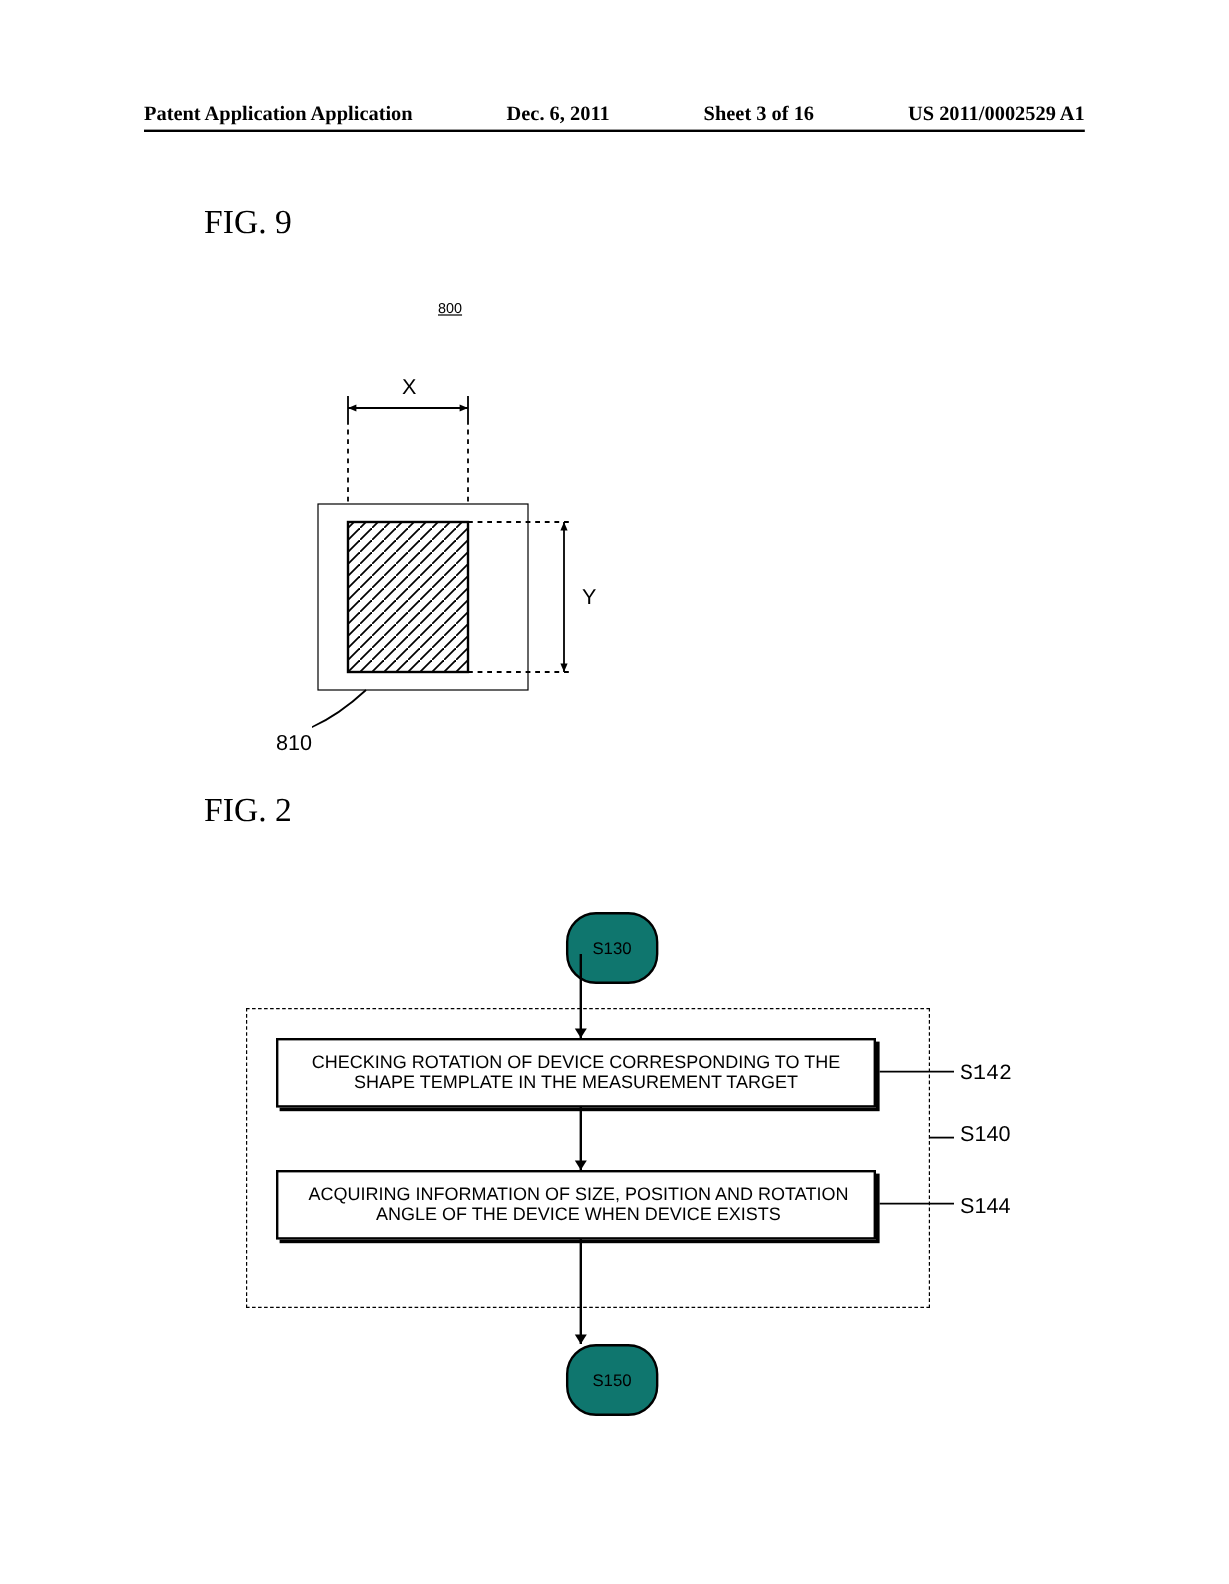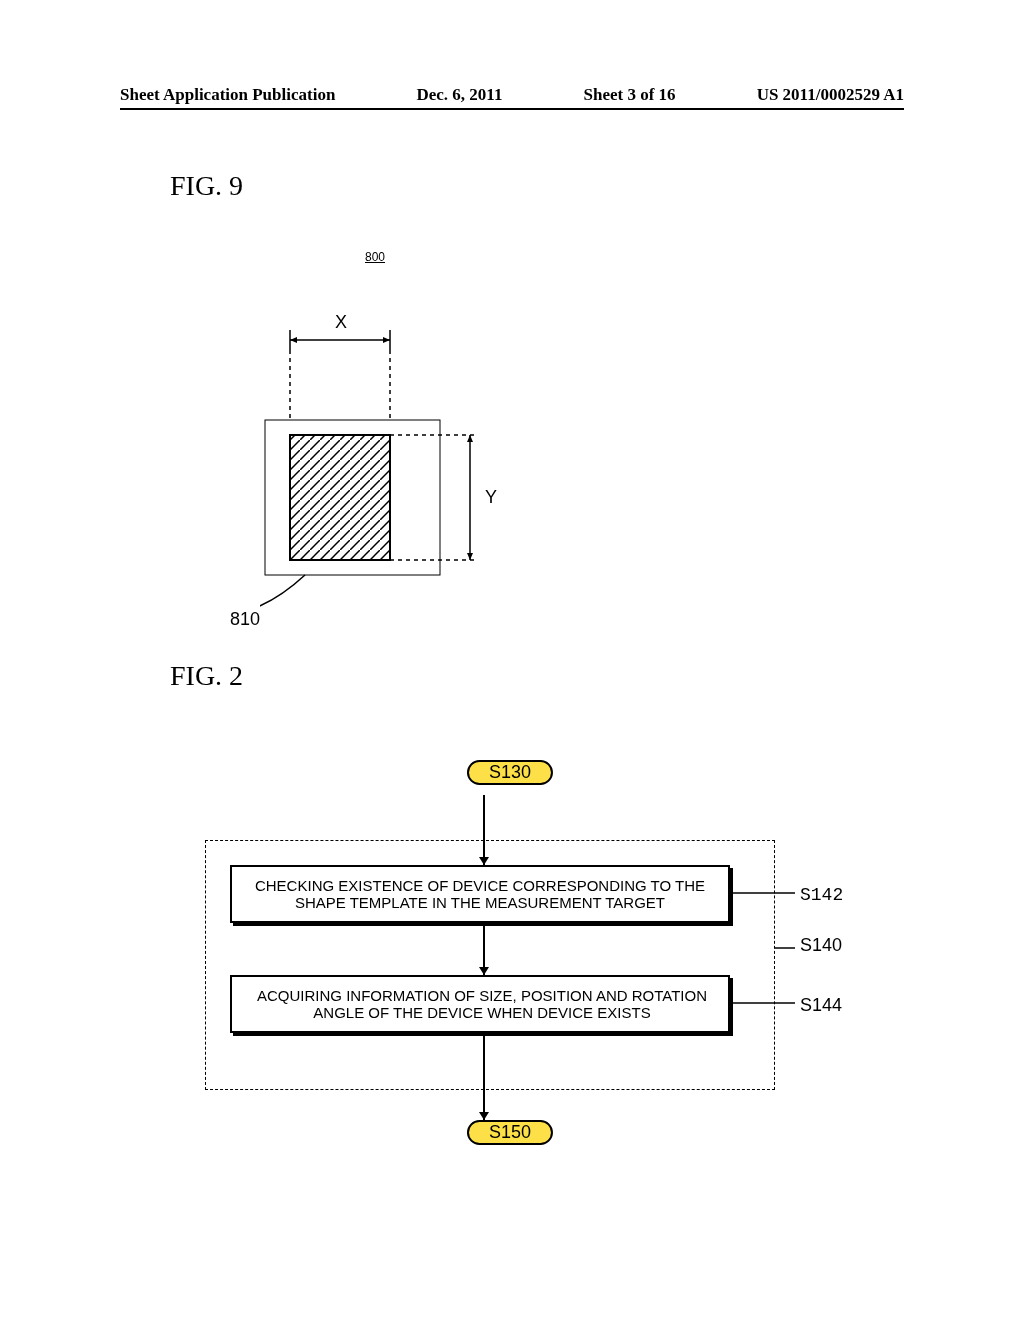--- a/index.html
+++ b/index.html
@@ -73,25 +73,25 @@
     .fig4-container {
       position: absolute;
       top: 750px;
       left: 200px;
       width: 620px;
       height: 420px;
     }
     .pill {
       border: 2.5px solid black;
       border-radius: 25px;
-      padding: 0 20px;
-      font-family: Arial, sans-serif;
-      font-size: 18px;
+      padding: 20px 20px;
+      font-family: Arial, sans-serif;
+      font-size: 14px;
       text-align: center;
-      background: #fde047;
+      background: #0f766e;
       display: inline-block;
     }
     .pill-top {
       position: absolute;
       top: 10px;
       left: 50%;
       transform: translateX(-50%);
     }
     .pill-bottom {
       position: absolute;
@@ -158,21 +158,21 @@
       fill: none;
     }
     .arrow-head {
       fill: black;
     }
   </style>
 </head>
 <body>
 
 <div class="header">
-  <span>Sheet Application Publication</span>
+  <span>Patent Application Application</span>
   <span>Dec. 6, 2011</span>
   <span>Sheet 3 of 16</span>
   <span>US 2011/0002529 A1</span>
 </div>
 <div class="header-line"></div>
 
 <div class="fig-label fig3-label">FIG. 9</div>
 
 <div class="fig3-container">
   <div class="ref800">800</div>
@@ -211,21 +211,21 @@
 </div>
 
 <div class="fig-label fig4-label">FIG. 2</div>
 
 <div class="fig4-container">
   <div class="pill pill-top">S130</div>
   <div class="pill pill-bottom">S150</div>
 
   <div class="dashed-box"></div>
 
-  <div class="step-box step1">CHECKING EXISTENCE OF DEVICE CORRESPONDING TO THE SHAPE TEMPLATE IN THE MEASUREMENT TARGET</div>
+  <div class="step-box step1">CHECKING ROTATION OF DEVICE CORRESPONDING TO THE SHAPE TEMPLATE IN THE MEASUREMENT TARGET</div>
   <div class="step-box step2">ACQUIRING INFORMATION OF SIZE, POSITION AND ROTATION ANGLE OF THE DEVICE WHEN DEVICE EXISTS</div>
 
   <div class="label-s142">S142</div>
   <div class="label-s140">S140</div>
   <div class="label-s144">S144</div>
 
   <svg width="650" height="420" style="position:absolute;top:0;left:0;pointer-events:none;">
 
     <line x1="284" y1="45" x2="284" y2="115" class="arrow-line"></line>
     <polygon points="284,115 279,107 289,107" class="arrow-head"></polygon>

